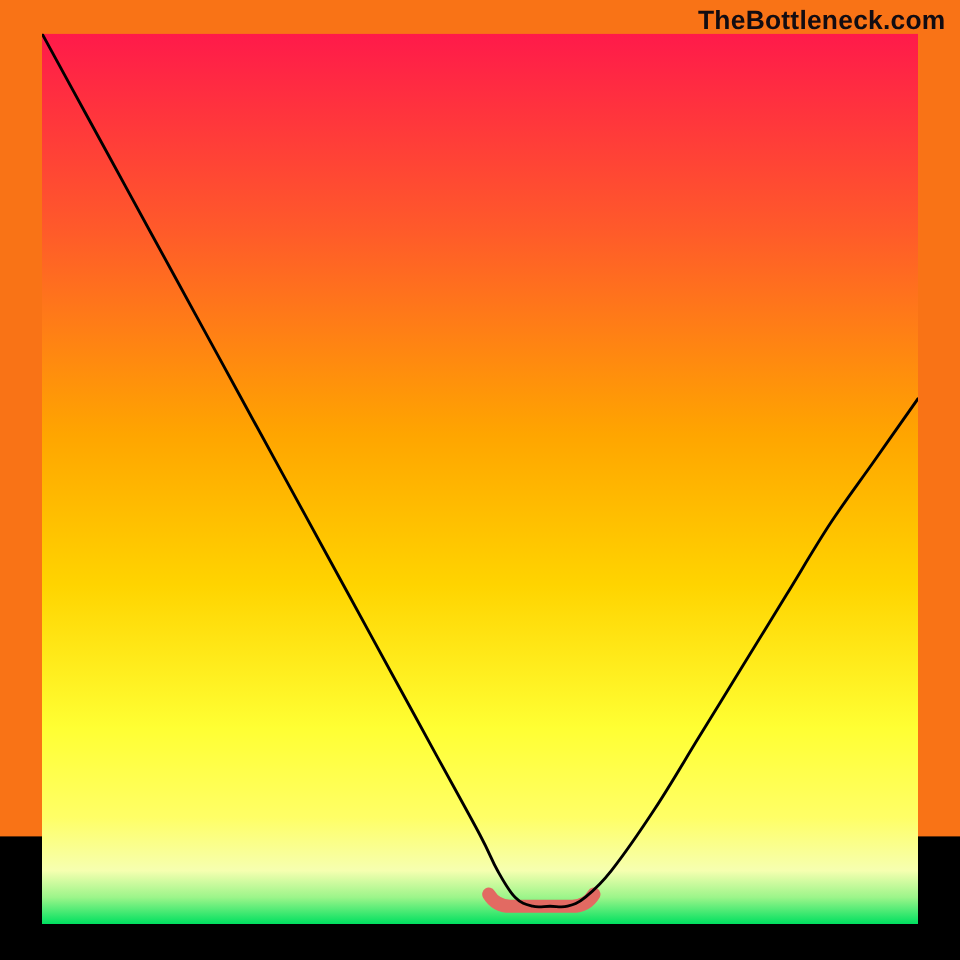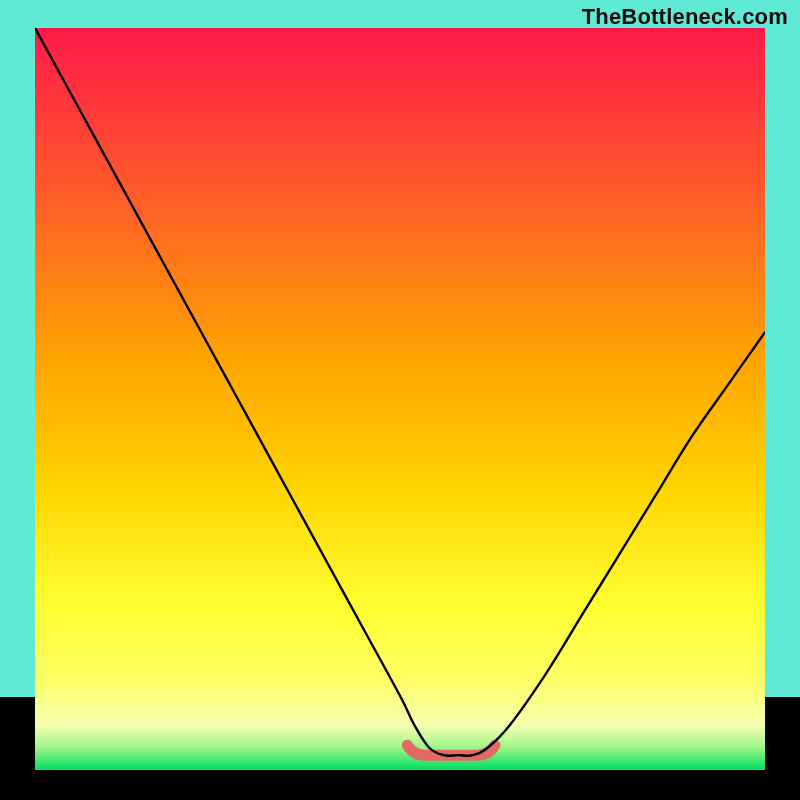--- a/index.html
+++ b/index.html
@@ -8,21 +8,21 @@
     width: 800px;
     height: 800px;
     background: #000;
     font-family: Arial, Helvetica, sans-serif;
     overflow: hidden;
   }
   .frame {
     position: relative;
     width: 800px;
     height: 697px;
-    background: #5eead4;
+    background: #f97316;
   }
   .watermark {
     position: absolute;
     top: 4px;
     right: 12px;
     color: #120c12;
     font-size: 22px;
     font-weight: 600;
     letter-spacing: 0.2px;
     z-index: 50;

